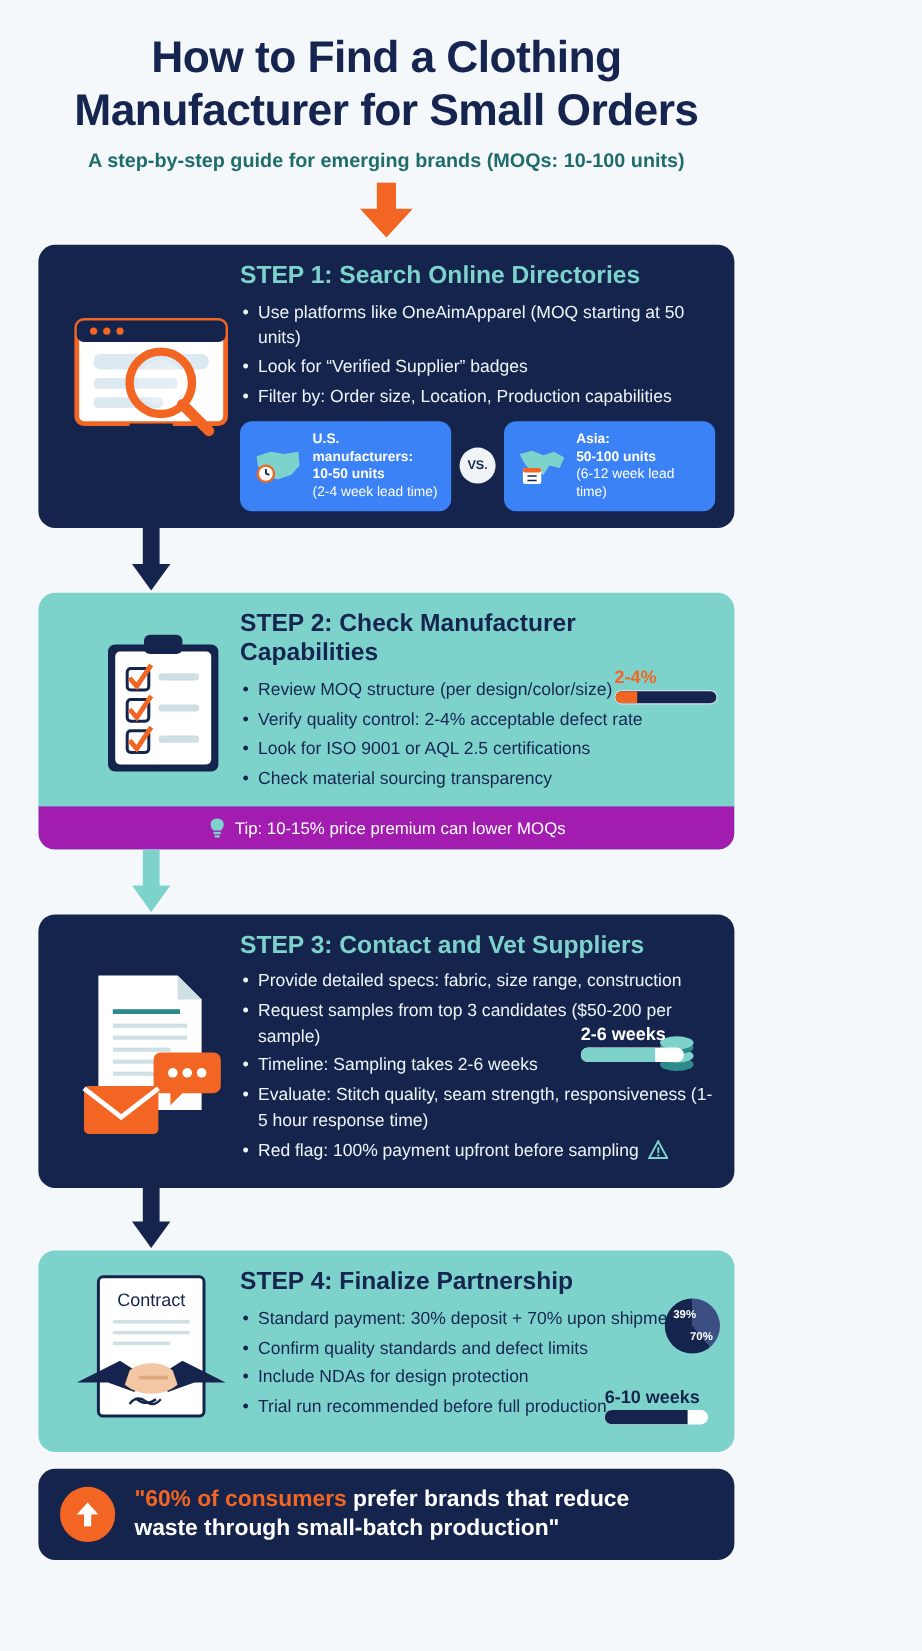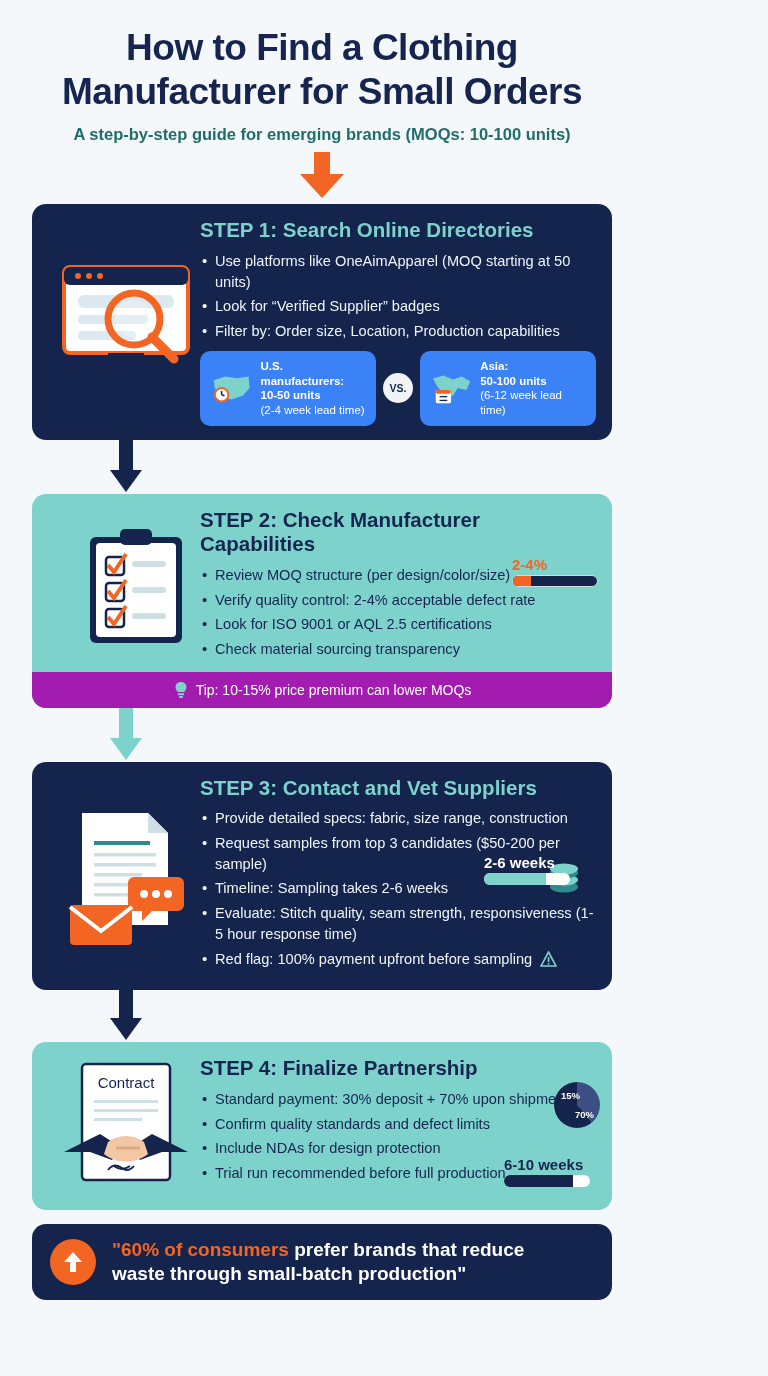--- a/index.html
+++ b/index.html
@@ -395,21 +395,21 @@
       <div class="body" style="position:relative;">
         <div class="step-title">STEP 4: Finalize Partnership</div>
         <ul class="bullets">
           <li>Standard payment: 30% deposit + 70% upon shipment</li>
           <li>Confirm quality standards and defect limits</li>
           <li>Include NDAs for design protection</li>
           <li>Trial run recommended before full production</li>
         </ul>
         <div style="position:absolute; right:-4px; top:26px;">
           <div class="pie">
-            <span class="p1">15%</span>
+            <span class="p1">39%</span>
             <span class="p2">70%</span>
           </div>
         </div>
         <div class="meter-wrap" style="right:6px; top:100px;">
           <div class="meter-label" style="color:#15244c;">6-10 weeks</div>
           <div class="meter" style="background:#ffffff;border:none;">
             <div class="fill" style="width:80%;background:#15244c;"></div>
           </div>
         </div>
       </div>

